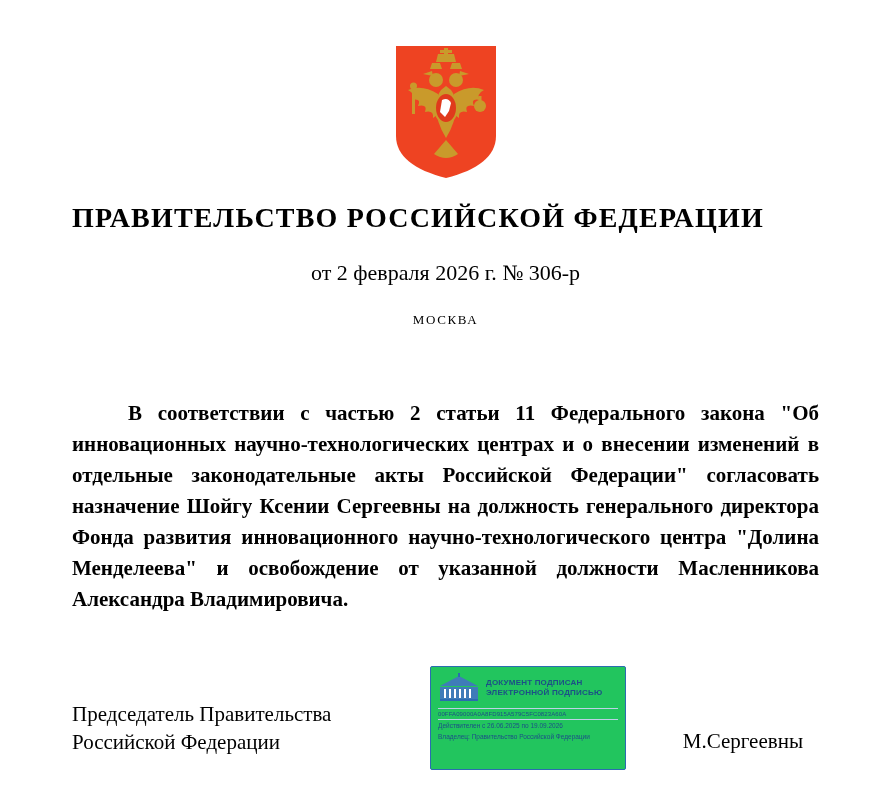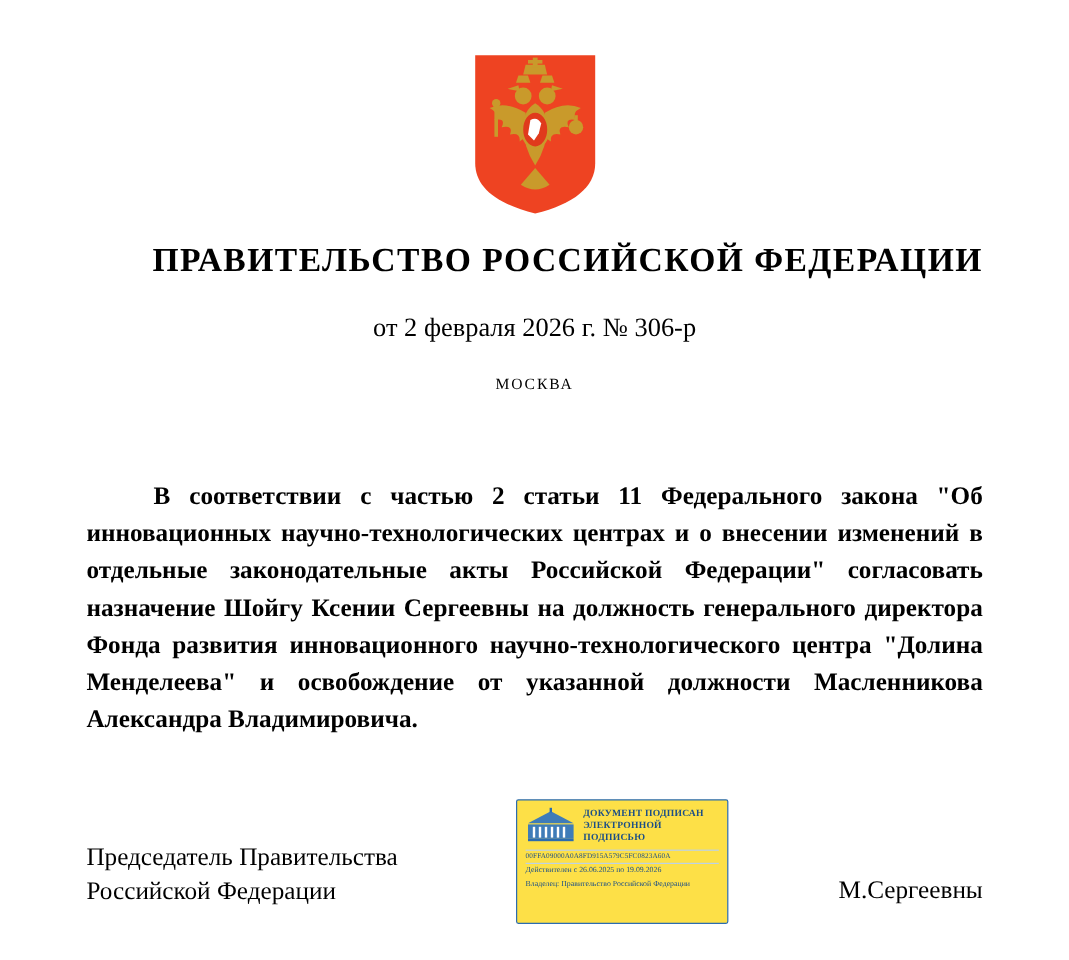--- a/index.html
+++ b/index.html
@@ -32,21 +32,21 @@
   }
   .emblem {
     width: 108px;
     height: 136px;
     position: relative;
   }
   .emblem svg { display: block; }
 
   
   .gov-title {
-    text-align: right;
+    text-align: left;
     font-family: "Liberation Serif", serif;
     font-weight: bold;
     font-size: 28px;
     letter-spacing: 1.2px;
     margin-top: 22px;
     color: #000;
     white-space: nowrap;
   }
   .doc-type {
     text-align: center;
@@ -79,21 +79,21 @@
     text-indent: 56px;
     color: #000;
     hyphens: manual;
     font-weight: bold;
   }
 
   
   .sign-row {
     position: absolute;
     left: 72px;
-    right: 72px;
+    right: 88px;
     bottom: 44px;
     display: flex;
     align-items: flex-end;
     justify-content: space-between;
   }
   .signer-title {
     font-size: 21px;
     line-height: 28px;
     color: #000;
     white-space: pre-line;
@@ -102,28 +102,28 @@
     font-size: 21px;
     color: #000;
     padding-bottom: 2px;
   }
 
   
   .stamp {
     position: absolute;
     left: 430px;
     bottom: 30px;
-    width: 177px;
+    width: 196px;
     height: 104px;
     border: 1px solid #2b6cb0;
     border-radius: 2px;
-    background: #fde047;
+    background: #22c55e;
     box-sizing: border-box;
     padding: 6px 7px 5px 7px;
-    font-family: Liberation Serif, serif;
+    font-family: Liberation Sans, sans-serif;
     color: #1c4f87;
   }
   .stamp-top {
     display: flex;
     align-items: center;
     gap: 6px;
   }
   .stamp-emb {
     width: 42px;
     height: 30px;

